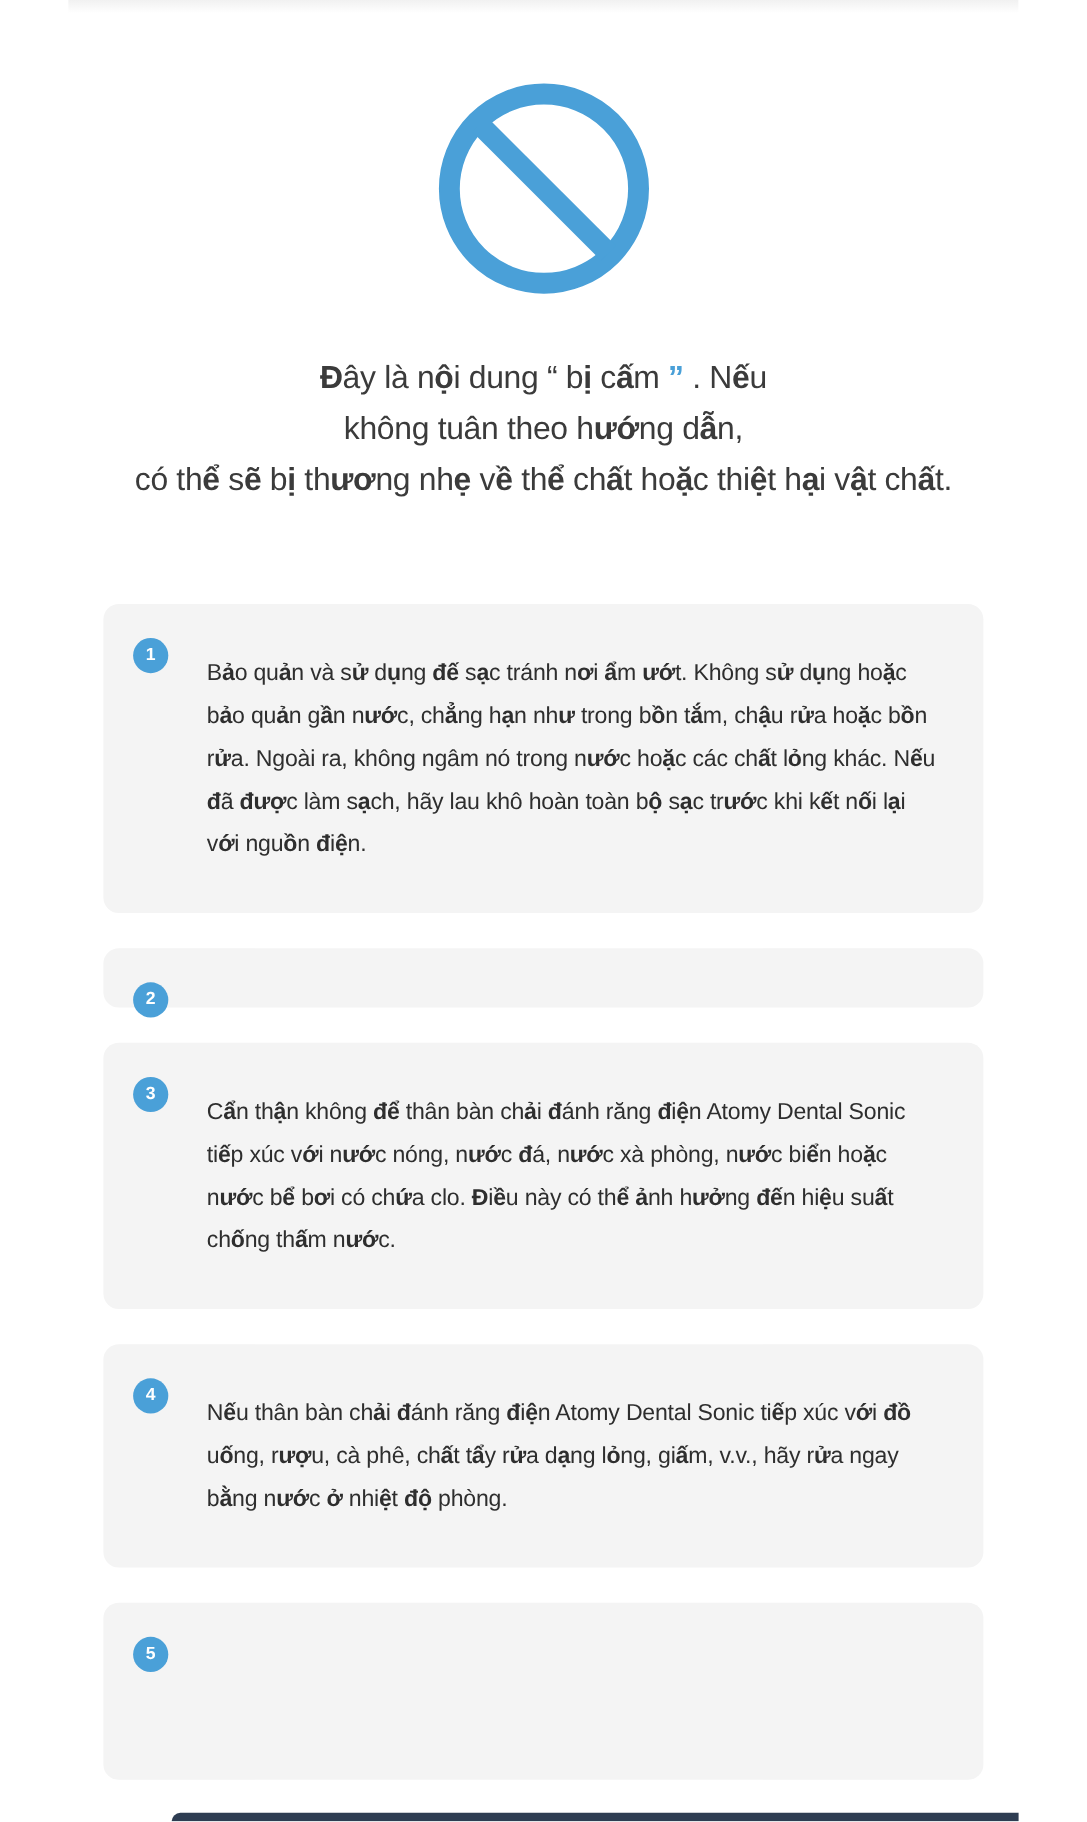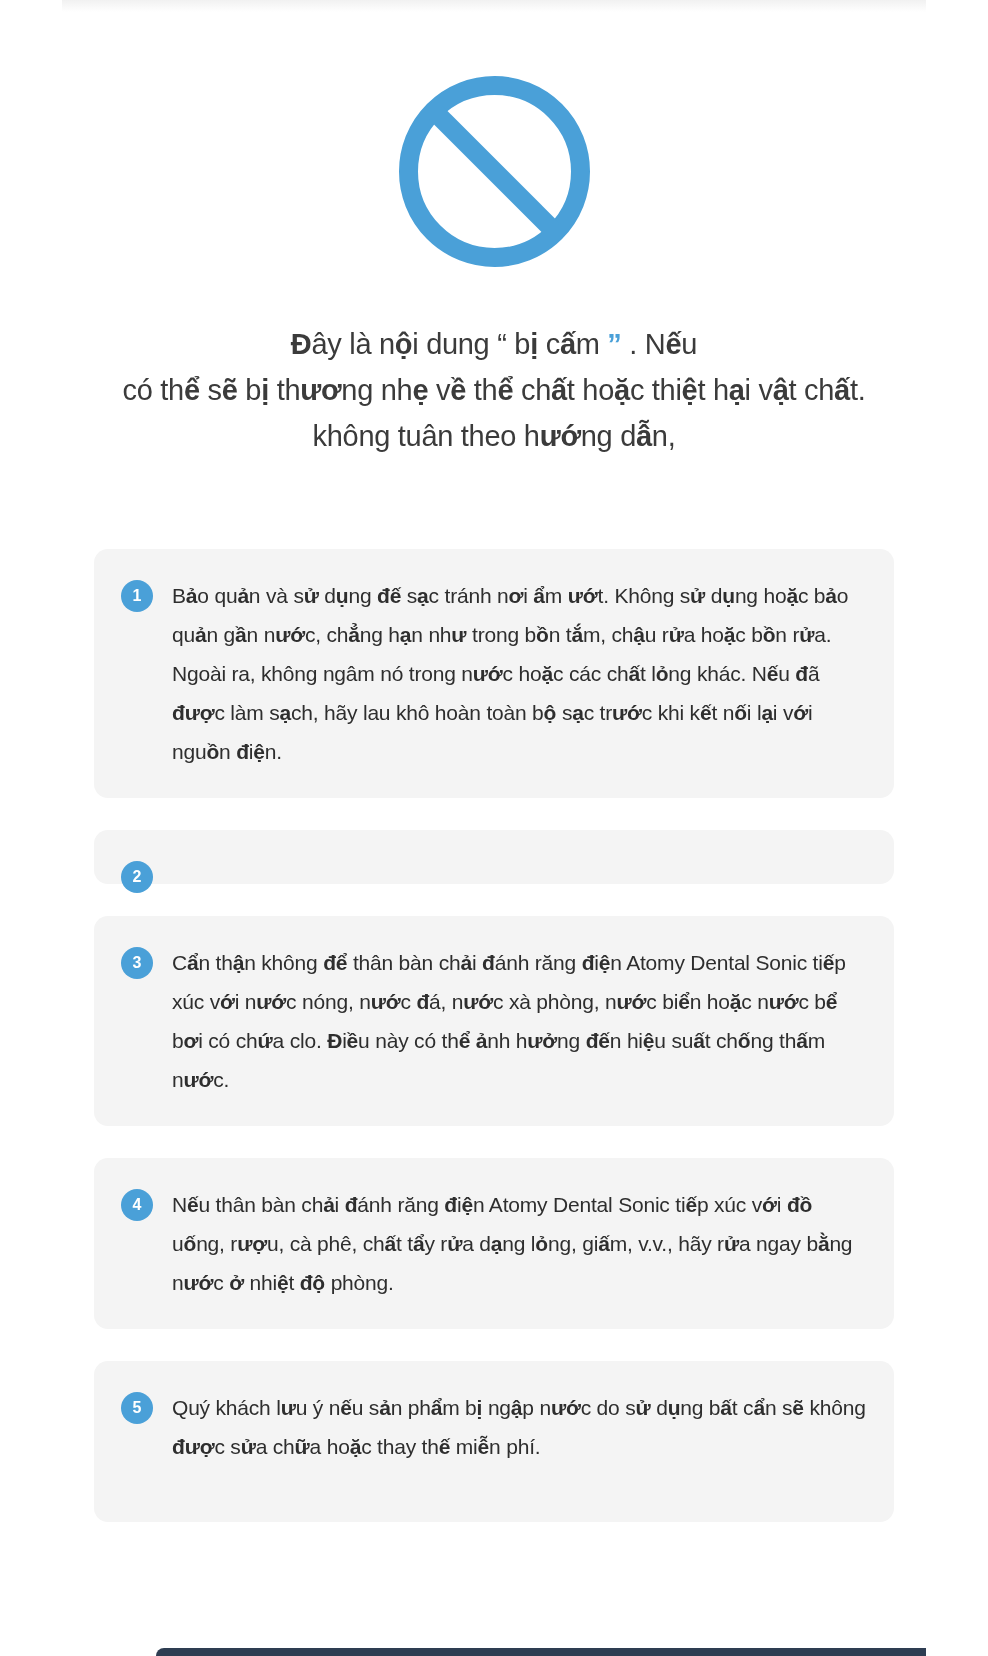--- a/index.html
+++ b/index.html
@@ -42,21 +42,21 @@
     margin:90px auto 0 auto;
   }
   .card{
     position:relative;
     background:#f4f4f4;
     border-radius:14px;
     padding:27px 24px 27px 78px;
     margin-bottom:32px;
   }
   .card p{
-    margin:0;
+    margin:16px;
     font-size:21px;
     line-height:39px;
     color:#2e2e2e;
     letter-spacing:-0.2px;
   }
   .card p b{font-weight:700;}
   .badge{
     position:absolute;
     left:27px;
     top:31px;
@@ -93,22 +93,22 @@
     <svg width="195" height="195" viewBox="0 0 195 195">
       <circle cx="97.5" cy="97.5" r="86" fill="none" stroke="#4AA0D8" stroke-width="19"></circle>
       <line x1="39" y1="39" x2="156" y2="156" stroke="#4AA0D8" stroke-width="19"></line>
     </svg>
   </div>
 
   <div class="heading">
     <div>
       <span><b>Đ</b>ây là n<b>ộ</b>i dung “ b<b>ị</b> c<b>ấ</b>m </span><span class="accent-quote">”</span><span> . N<b>ế</b>u</span>
     </div>
+    <div>không tuân theo h<b>ướ</b>ng d<b>ẫ</b>n,</div>
     <div>có th<b>ể</b> s<b>ẽ</b> b<b>ị</b> th<b>ươ</b>ng nh<b>ẹ</b> v<b>ề</b> th<b>ể</b> ch<b>ấ</b>t ho<b>ặ</b>c thi<b>ệ</b>t h<b>ạ</b>i v<b>ậ</b>t ch<b>ấ</b>t.</div>
-    <div>không tuân theo h<b>ướ</b>ng d<b>ẫ</b>n,</div>
   </div>
 
   <div class="cards">
 
     <div class="card">
       <span class="badge">1</span>
       <p>B<b>ả</b>o qu<b>ả</b>n và s<b>ử</b> d<b>ụ</b>ng <b>đế</b> s<b>ạ</b>c tránh n<b>ơ</b>i <b>ẩ</b>m <b>ướ</b>t. Không s<b>ử</b> d<b>ụ</b>ng ho<b>ặ</b>c b<b>ả</b>o qu<b>ả</b>n g<b>ầ</b>n n<b>ướ</b>c, ch<b>ẳ</b>ng h<b>ạ</b>n nh<b>ư</b> trong b<b>ồ</b>n t<b>ắ</b>m, ch<b>ậ</b>u r<b>ử</b>a ho<b>ặ</b>c b<b>ồ</b>n r<b>ử</b>a. Ngoài ra, không ngâm nó trong n<b>ướ</b>c ho<b>ặ</b>c các ch<b>ấ</b>t l<b>ỏ</b>ng khác. N<b>ế</b>u <b>đ</b>ã <b>đượ</b>c làm s<b>ạ</b>ch, hãy lau khô hoàn toàn b<b>ộ</b> s<b>ạ</b>c tr<b>ướ</b>c khi k<b>ế</b>t n<b>ố</b>i l<b>ạ</b>i v<b>ớ</b>i ngu<b>ồ</b>n <b>đ</b>i<b>ệ</b>n.</p>
     </div>
 
     <div class="card">
@@ -120,20 +120,19 @@
       <p>C<b>ẩ</b>n th<b>ậ</b>n không <b>để</b> thân bàn ch<b>ả</b>i <b>đ</b>ánh răng <b>đ</b>i<b>ệ</b>n Atomy Dental Sonic ti<b>ế</b>p xúc v<b>ớ</b>i n<b>ướ</b>c nóng, n<b>ướ</b>c <b>đ</b>á, n<b>ướ</b>c xà phòng, n<b>ướ</b>c bi<b>ể</b>n ho<b>ặ</b>c n<b>ướ</b>c b<b>ể</b> b<b>ơ</b>i có ch<b>ứ</b>a clo. <b>Đ</b>i<b>ề</b>u này có th<b>ể</b> <b>ả</b>nh h<b>ưở</b>ng <b>đế</b>n hi<b>ệ</b>u su<b>ấ</b>t ch<b>ố</b>ng th<b>ấ</b>m n<b>ướ</b>c.</p>
     </div>
 
     <div class="card">
       <span class="badge">4</span>
       <p>N<b>ế</b>u thân bàn ch<b>ả</b>i <b>đ</b>ánh răng <b>đ</b>i<b>ệ</b>n Atomy Dental Sonic ti<b>ế</b>p xúc v<b>ớ</b>i <b>đồ</b> u<b>ố</b>ng, r<b>ượ</b>u, cà phê, ch<b>ấ</b>t t<b>ẩ</b>y r<b>ử</b>a d<b>ạ</b>ng l<b>ỏ</b>ng, gi<b>ấ</b>m, v.v., hãy r<b>ử</b>a ngay b<b>ằ</b>ng n<b>ướ</b>c <b>ở</b> nhi<b>ệ</b>t <b>độ</b> phòng.</p>
     </div>
 
     <div class="card card-5">
       <span class="badge">5</span>
-      <p>Quý khách l<b>ư</b>u ý n<b>ế</b>u s<b>ả</b>n ph<b>ẩ</b>m b<b>ị</b> ng<b>ậ</b>p n<b>ướ</b>c do s<b>ử</b> d<b>ụ</b>ng b<b>ấ</b>t c<b>ẩ</b>n s<b>ẽ</b> không <b>đượ</b>c s<b>ử</b>a ch<b>ữ</b>a ho<b>ặ</b>c thay th<b>ế</b> mi<b>ễ</b>n phí.</p>
     </div>
 
   </div>
 
   <div class="next-section-peek"></div>
 
 </div>
 
 </body></html>

